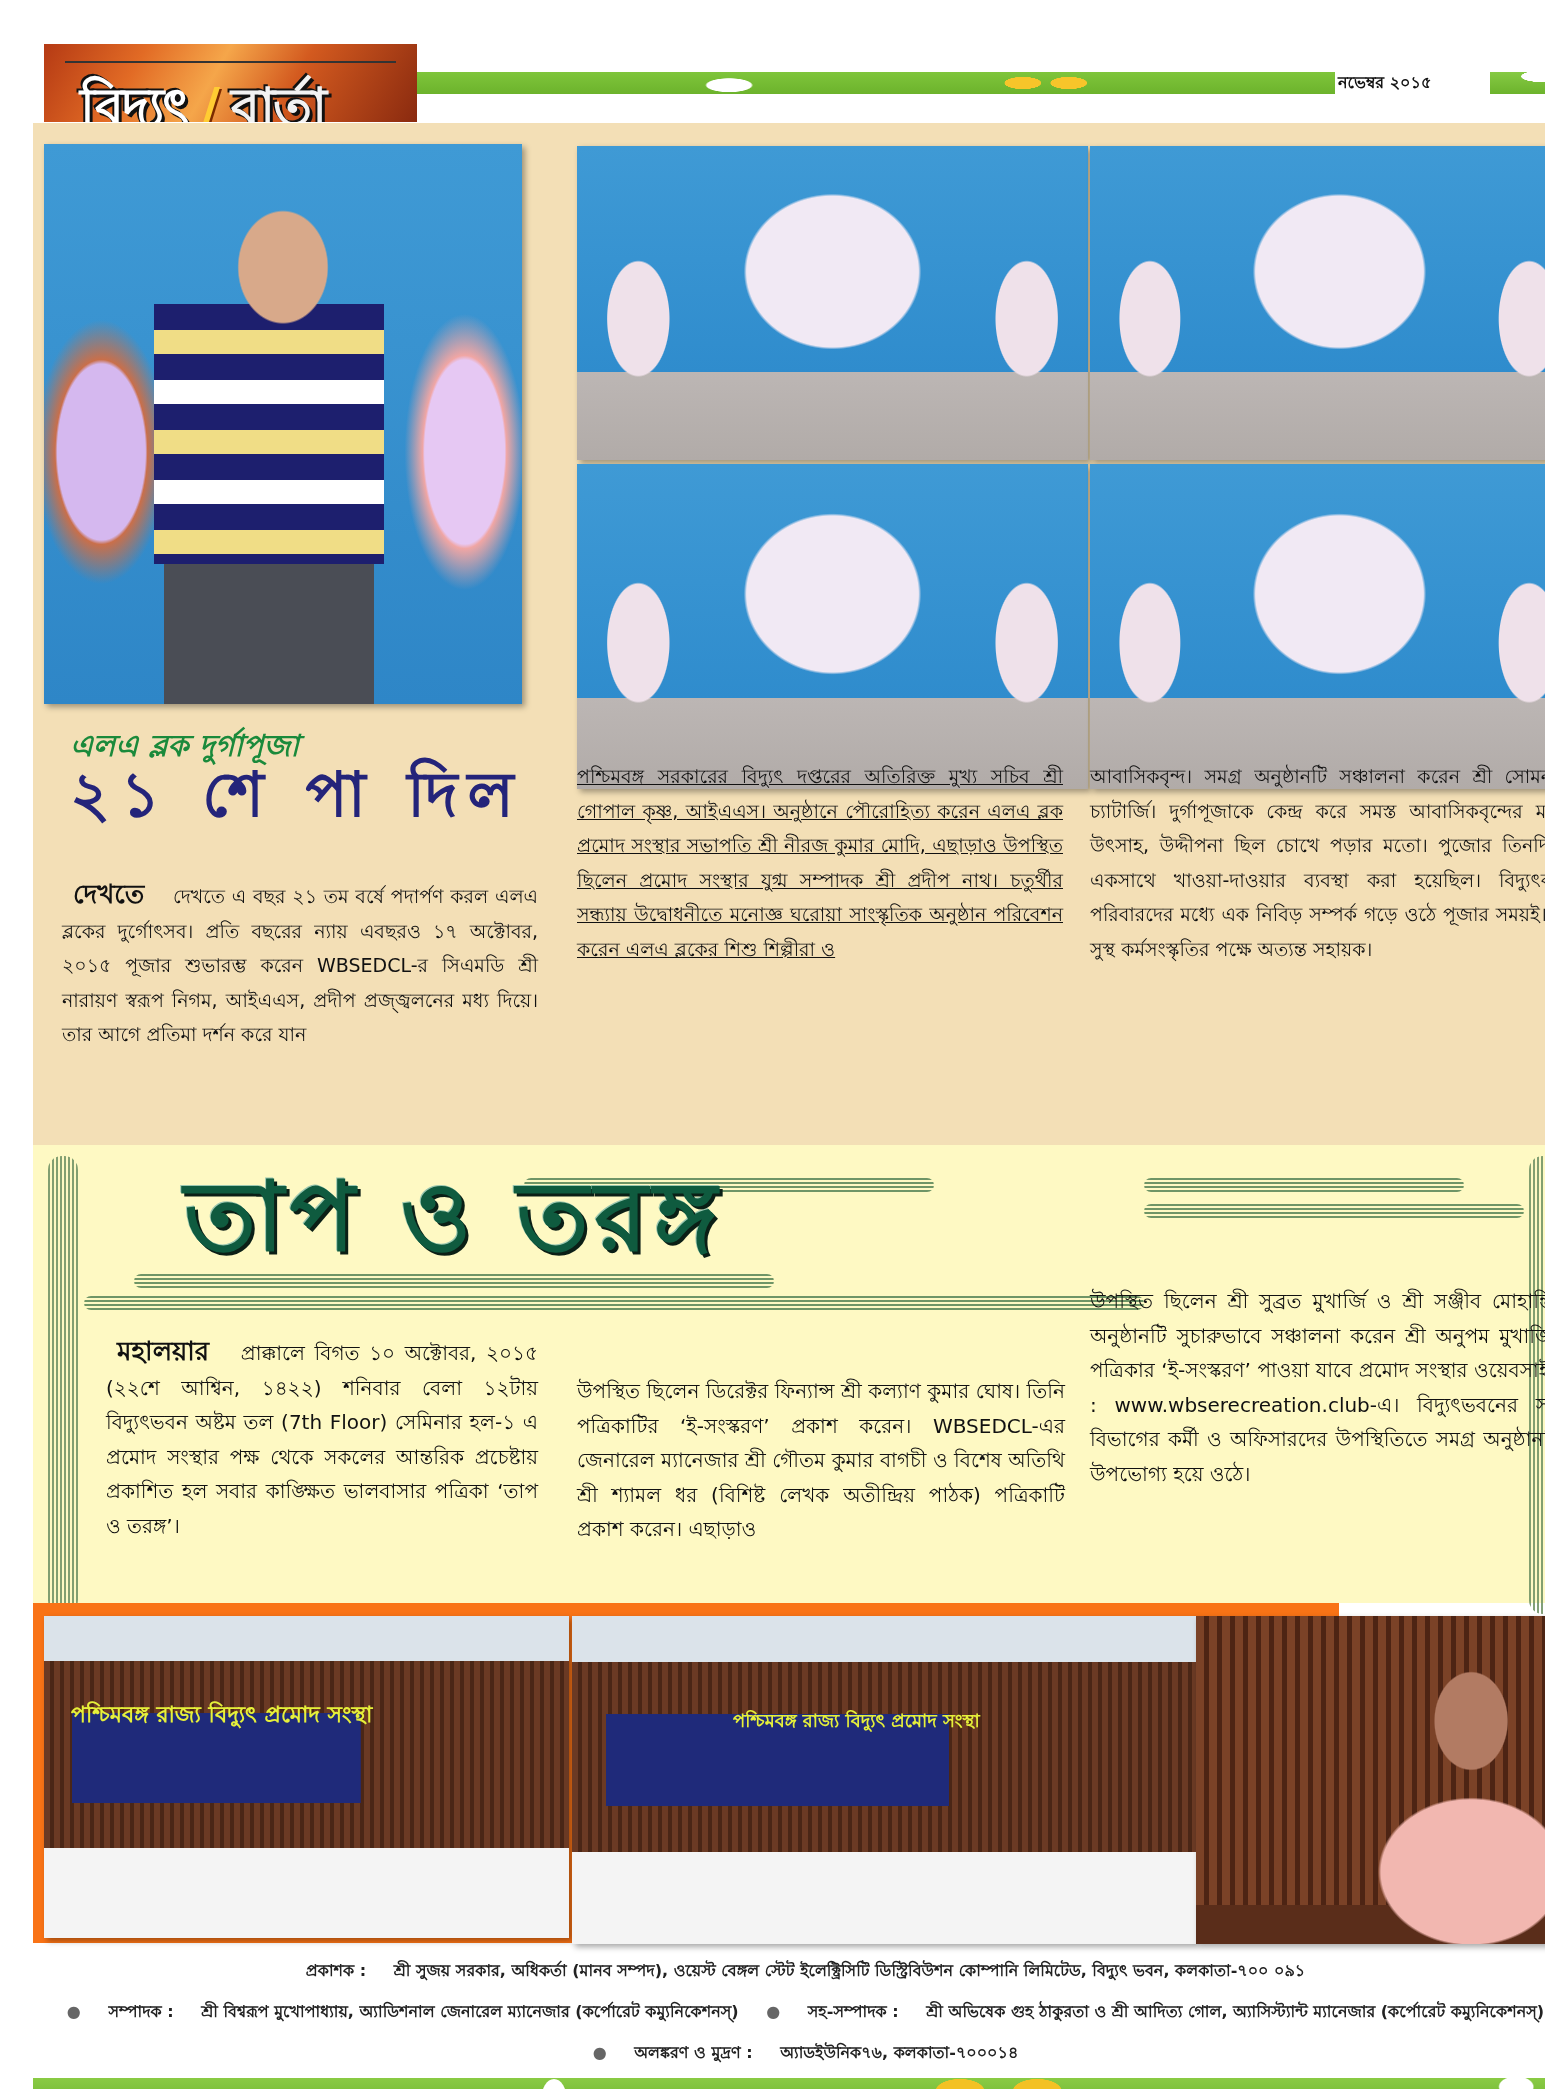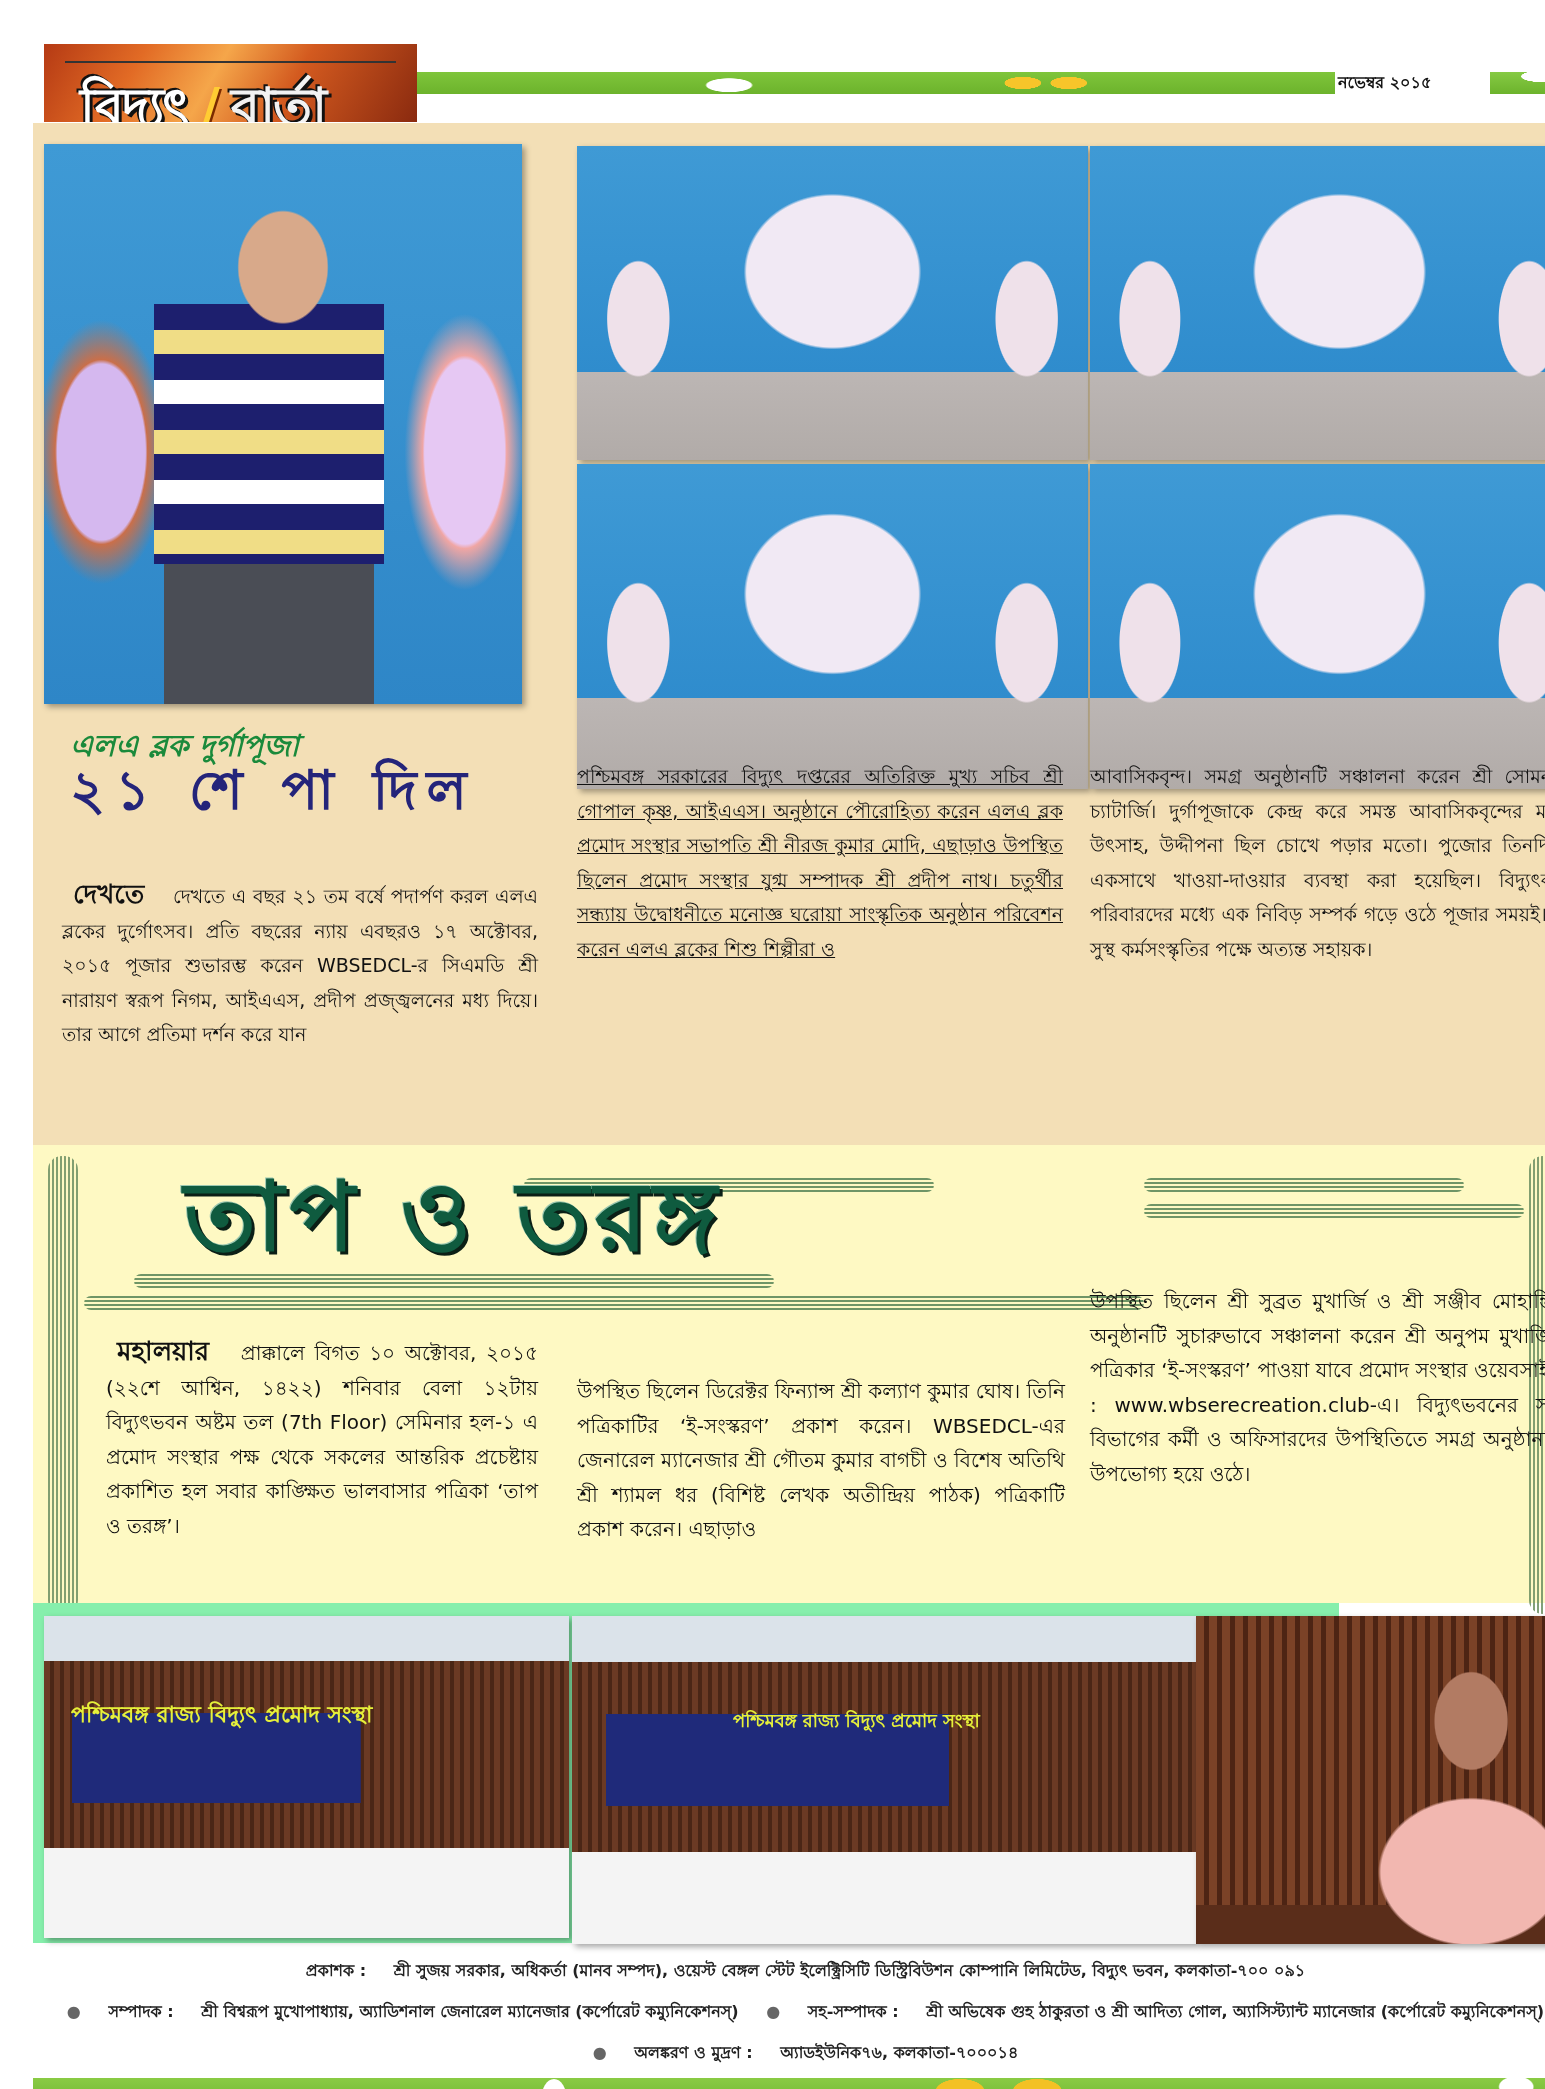--- a/index.html
+++ b/index.html
@@ -42,21 +42,21 @@
       radial-gradient(ellipse 10% 30% at 12% 55%, #efe1ea 60%, transparent 62%),
       radial-gradient(ellipse 10% 30% at 88% 55%, #efe1ea 60%, transparent 62%),
       radial-gradient(ellipse 10% 18% at 50% 48%, #d14b34 60%, transparent 62%),
       linear-gradient(180deg, #3f9ad5 0%, #2f8ccd 72%, #bcb6b4 72%, #b1aba8 100%); }
   .photo-p1 { left: 533px; top: 12px; width: 511px; height: 314px; }
   .photo-p2 { left: 1046px; top: 12px; width: 499px; height: 314px; }
   .photo-p3 { left: 533px; top: 330px; width: 511px; height: 325px; }
   .photo-p4 { left: 1046px; top: 330px; width: 499px; height: 325px; }
 
   .kicker { position: absolute; left: 26px; top: 588px; font-size: 30px; font-style: italic; font-weight: bold; color: #1a8a3b; }
-  .headline { position: absolute; left: 26px; top: 630px; font-size: 54px; font-weight: bold; color: #24247a; letter-spacing: 10px; line-height: 1; }
+  .headline { position: absolute; left: 26px; top: 630px; font-size: 62px; font-weight: bold; color: #24247a; letter-spacing: 10px; line-height: 1; }
   .col { position: absolute; font-size: 19px; line-height: 34.5px; text-align: justify; color: #111; }
   .col .lead { font-weight: bold; font-size: 26px; }
   .sec1 .col1 { left: 18px; top: 743px; width: 476px; }
   .sec1 .col2 { left: 533px; top: 625px; width: 486px; text-decoration: underline; }
   .sec1 .col3 { left: 1046px; top: 625px; width: 480px; }
 
   
   .sec2 { position: absolute; left: 0; top: 1112px; width: 1545px; height: 458px; background: #fef9c3; }
   .wave-border-left { position: absolute; left: 4px; top: 0; width: 30px; height: 458px;
     background: repeating-linear-gradient(90deg, #6c8f62 0 2px, transparent 2px 4px); opacity: 0.85;
@@ -70,21 +70,21 @@
   .wave-3 { left: 480px; top: 22px; width: 410px; }
   .wave-4 { left: 1100px; top: 22px; width: 320px; }
   .wave-5 { left: 1100px; top: 48px; width: 380px; }
   .feature-title { position: absolute; left: 140px; top: 6px; font-size: 96px; font-weight: bold; color: #0f5b3f;
     text-shadow: 3px 3px 0 #0b1f16, -1px -1px 0 #9bc7b0; letter-spacing: 6px; line-height: 1.15; }
   .sec2 .col1 { left: 62px; top: 178px; width: 432px; font-size: 20px; line-height: 34.5px; }
   .sec2 .col2 { left: 533px; top: 218px; width: 488px; font-size: 20px; line-height: 34.5px; }
   .sec2 .col3 { left: 1046px; top: 128px; width: 470px; font-size: 20px; line-height: 34.5px; }
 
   
-  .sec3 { position: absolute; left: 0; top: 1570px; width: 1306px; height: 340px; background: #86efac; }
+  .sec3 { position: absolute; left: 0; top: 1570px; width: 1306px; height: 340px; background: #f97316; }
   .photo-hall { background:
       linear-gradient(180deg, #dbe3ea 0 14%, transparent 14%),
       linear-gradient(180deg, transparent 0 30%, #1f2a7a 30% 58%, transparent 58%) 12% 0 / 55% 100% no-repeat,
       linear-gradient(180deg, transparent 0 72%, #f4f4f4 72% 100%),
       repeating-linear-gradient(90deg, #6b3a24 0 6px, #4a2616 6px 10px); }
   .photo-b1 { left: 0; top: 2px; width: 525px; height: 322px; }
   .photo-b2 { left: 528px; top: 2px; width: 624px; height: 328px; }
   .photo-b3 { left: 1152px; top: 2px; width: 393px; height: 328px; background:
       radial-gradient(ellipse 60px 80px at 70% 32%, #b27b63 60%, transparent 62%),
       radial-gradient(ellipse 150px 120px at 70% 78%, #f2b7b0 60%, transparent 62%),

